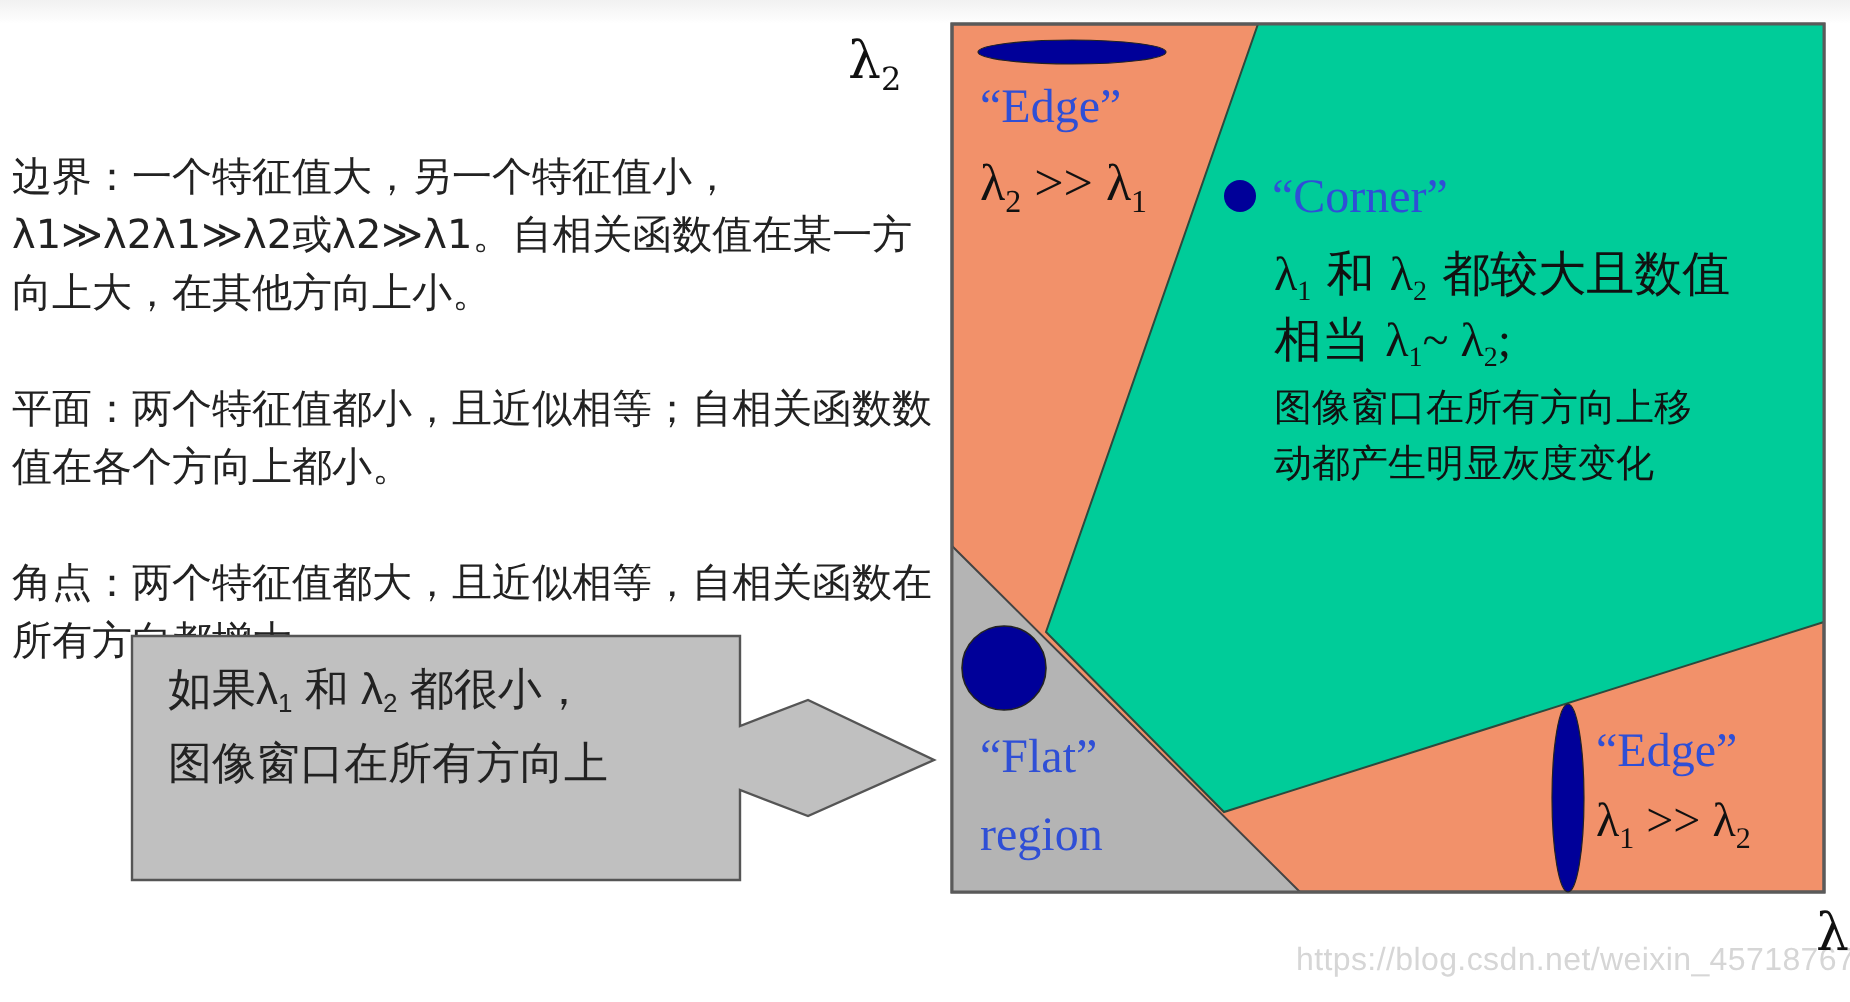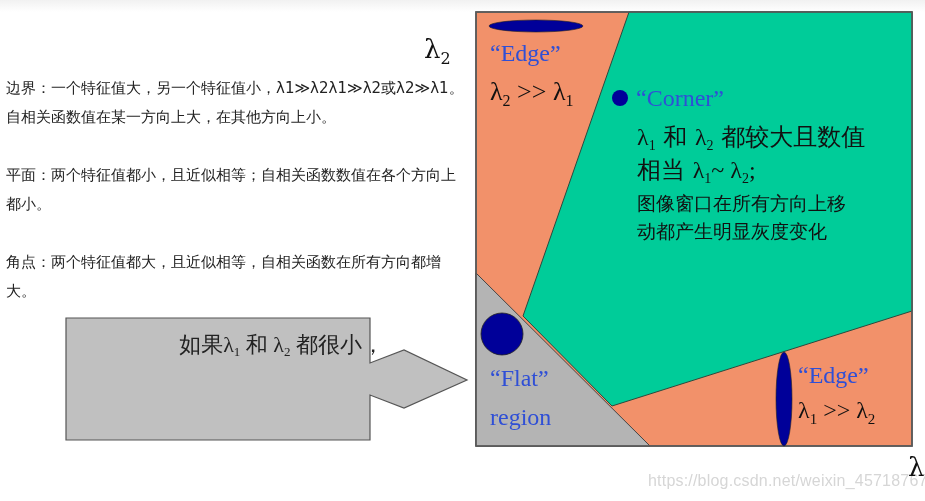--- a/index.html
+++ b/index.html
@@ -4,36 +4,36 @@
   <style>
     * { margin: 0; padding: 0; box-sizing: border-box; }
     html, body { width: 925px; height: 501px; overflow: hidden; background: #ffffff; }
     body { position: relative; font-family: "DejaVu Sans", "Liberation Sans", sans-serif; }
     .top-shade {
       position: absolute; left: 0; top: 0; width: 925px; height: 12px;
       background: linear-gradient(#f1f1f1, #ffffff);
     }
     .notes {
       position: absolute; left: 6px; top: 74px; width: 460px;
-      font-size: 15px; line-height: 29px; color: #222;
+      font-size: 20px; line-height: 29px; color: #222;
     }
     .notes p { margin-bottom: 29px; }
     .notes p:last-child { margin-bottom: 0; }
     .axis-label {
       position: absolute; font-family: "DejaVu Serif", "Liberation Serif", serif;
       font-size: 26px; color: #111;
     }
     .axis-label sub { font-size: 16px; vertical-align: -6px; }
     #diagram { position: absolute; left: 0; top: 0; }
     .svg-text { font-family: "Liberation Serif", "DejaVu Serif", serif; }
     .svg-cjk { font-family: "DejaVu Sans", sans-serif; }
     .callout-text {
       position: absolute; left: 84px; top: 330px; width: 300px;
-      font-family: Liberation Serif, serif;
-      font-size: 22px; line-height: 30px; color: #222; text-align: right;
+      font-family: Liberation Sans, sans-serif;
+      font-size: 22px; line-height: 30px; color: #222;
     }
     .callout-text sub { font-size: 13px; vertical-align: -4px; }
     .watermark {
       position: absolute; left: 648px; top: 472px;
       font-family: "Liberation Sans", sans-serif; font-size: 16px; color: #d6d6d6;
       letter-spacing: 0.2px;
     }
   </style>
 </head>
 <body>
@@ -77,19 +77,20 @@
   <text x="490" y="425" class="svg-text" font-size="24" fill="#2F4FD6">region</text>
 
   <text x="798" y="383" class="svg-text" font-size="24" fill="#2F4FD6">“Edge”</text>
   <text x="798" y="418" class="svg-text" font-size="24" fill="#111"><tspan>λ</tspan><tspan font-size="15" dy="6">1</tspan><tspan dy="-6"> &gt;&gt; </tspan><tspan>λ</tspan><tspan font-size="15" dy="6">2</tspan></text>
 
   <polygon points="66,318 370,318 370,363 404,350 467,380 404,408 370,395 370,440 66,440" fill="#C0C0C0" stroke="#555" stroke-width="1.2"></polygon>
 </svg>
 
 <div class="callout-text">
   <div><span>如果</span><span>λ</span><sub>1</sub><span> 和 </span><span>λ</span><sub>2</sub><span> 都很小，</span></div>
+  <div>图像窗口在所有方向上</div>
 </div>
 
-<div class="axis-label" style="left:424px; top:34px;"><span>λ</span><sub>2</sub></div>
+<div class="axis-label" style="left:424px; top:16px;"><span>λ</span><sub>2</sub></div>
 
 <div class="watermark">https://blog.csdn.net/weixin_45718767</div>
 
 <div class="axis-label" style="left:908px; top:452px;"><span>λ</span><sub>1</sub></div>
 
 </body></html>

